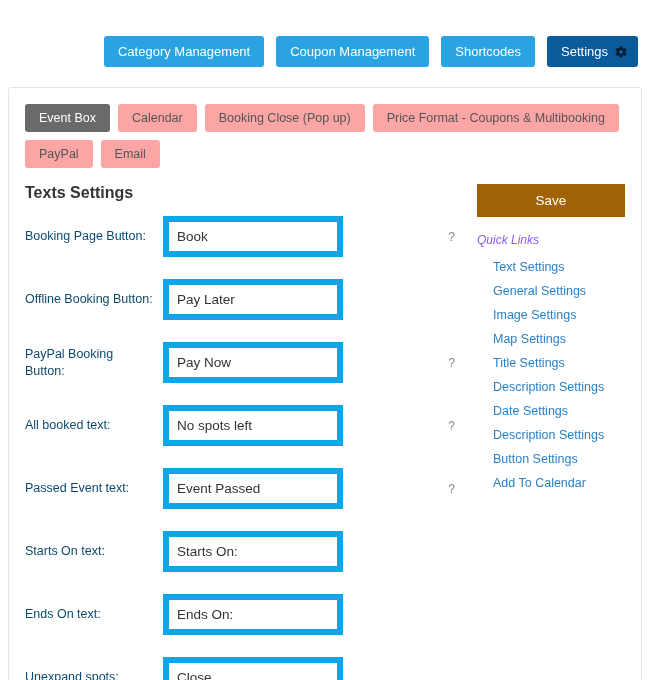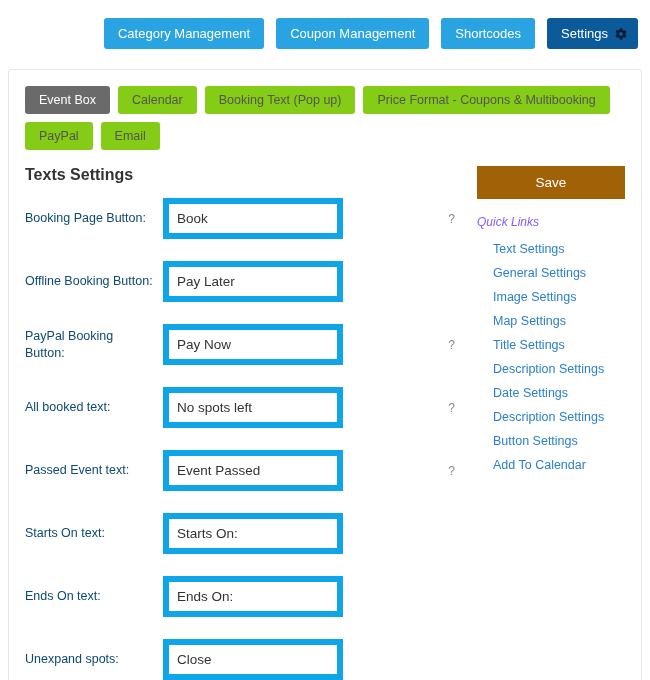--- a/index.html
+++ b/index.html
@@ -10,21 +10,21 @@
     height: 680px;
     overflow: hidden;
     font-size: 13px;
     color: #555;
   }
   .topbar {
     display: flex;
     justify-content: flex-end;
     align-items: center;
     gap: 12px;
-    padding: 18px 12px 14px 12px;
+    padding: 36px 12px 14px 12px;
   }
   .nav-btn {
     background: #29a3e2;
     color: #fff;
     border: none;
     border-radius: 3px;
     padding: 8px 14px;
     font-size: 13px;
     cursor: pointer;
   }
@@ -50,21 +50,21 @@
     margin: 6px 8px 0 8px;
     padding: 16px 16px 16px 16px;
   }
   .tabs {
     display: flex;
     flex-wrap: wrap;
     gap: 8px;
     margin-bottom: 10px;
   }
   .tab {
-    background: #84cc16;
+    background: #fca5a5;
     color: #555;
     border: none;
     border-radius: 3px;
     padding: 7px 14px;
     font-size: 12.5px;
     cursor: pointer;
   }
   .tab.active {
     background: #6a6a6a;
     color: #fff;
@@ -158,21 +158,21 @@
         </svg>
     </span>
   </button>
 </div>
 
 <div class="panel">
 
   <div class="tabs">
     <button class="tab active">Event Box</button>
     <button class="tab">Calendar</button>
-    <button class="tab">Booking Text (Pop up)</button>
+    <button class="tab">Booking Close (Pop up)</button>
     <button class="tab">Price Format - Coupons &amp; Multibooking</button>
     <button class="tab">PayPal</button>
     <button class="tab">Email</button>
   </div>
 
   <div class="content">
     <div class="left">
       <h2 class="section-title">Texts Settings</h2>
 
       <div class="field-row">

